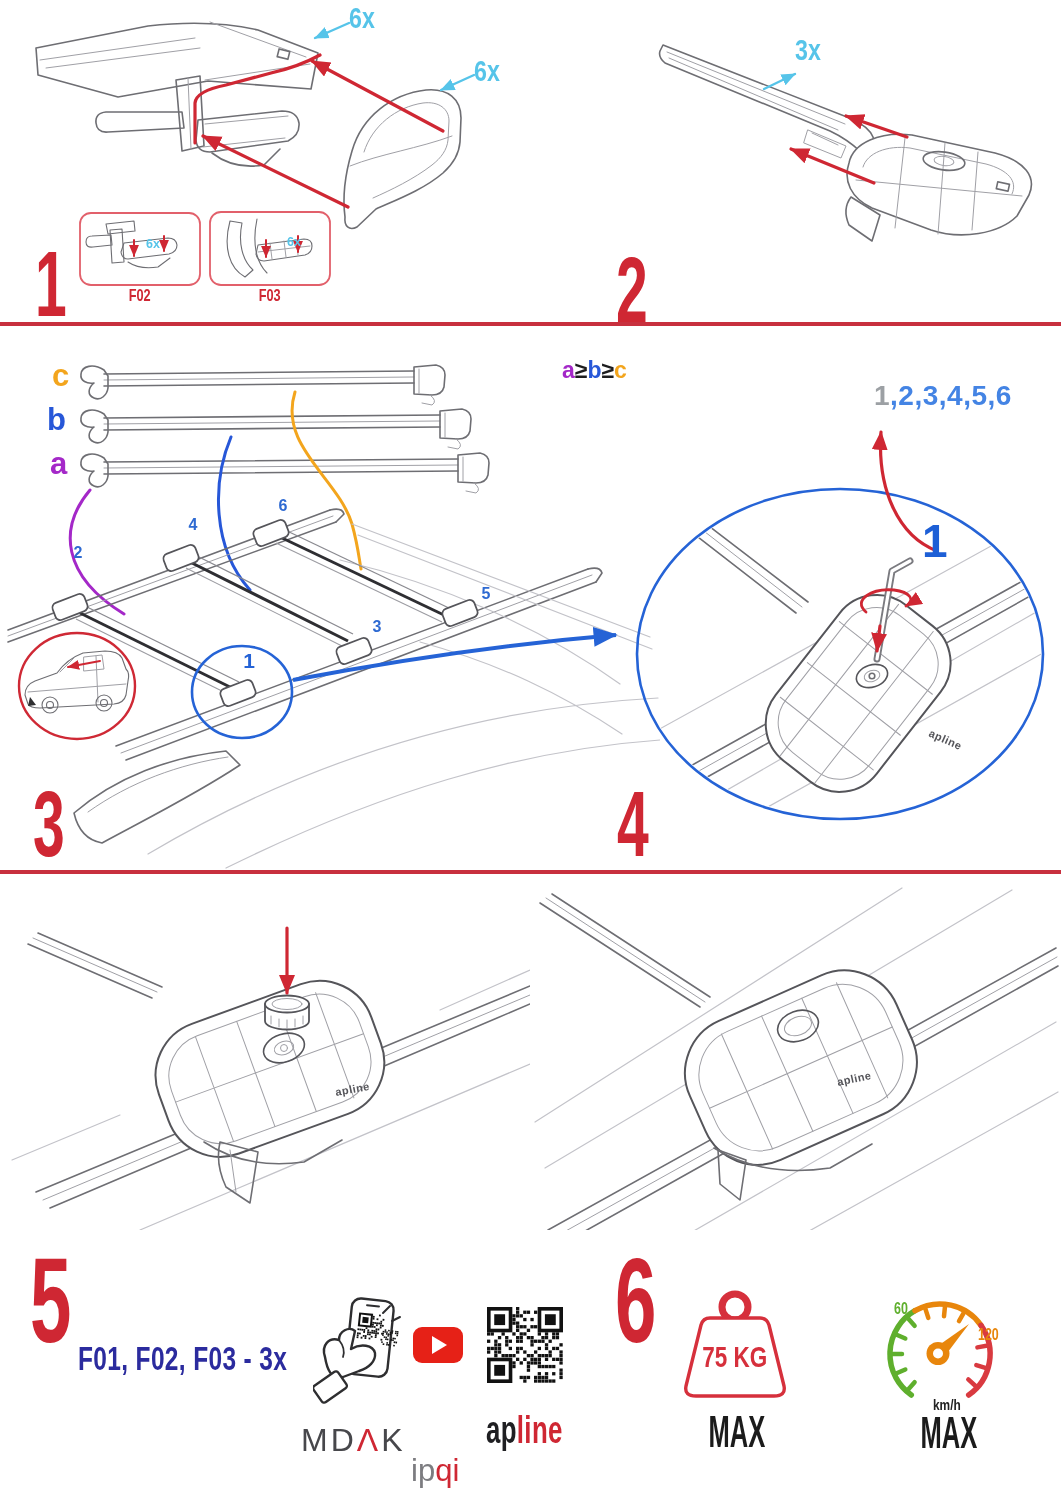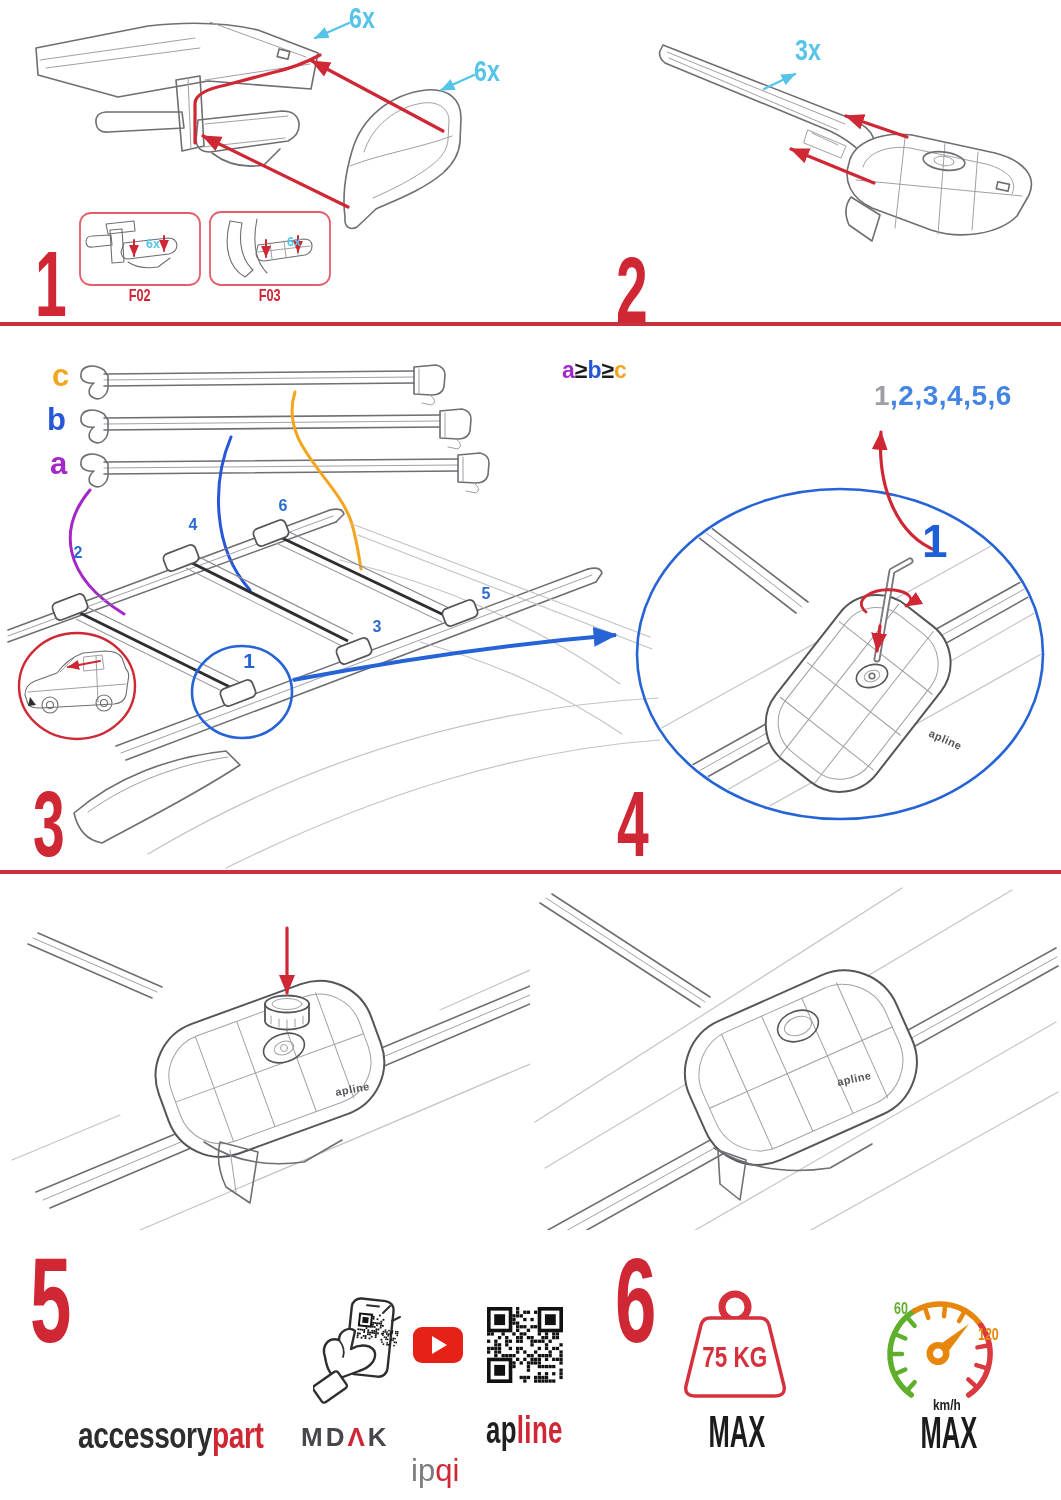--- a/index.html
+++ b/index.html
@@ -22,21 +22,21 @@
   .callout3{font-size:21px;font-weight:bold;color:#2563d6;transform:translateX(-50%)}
   .callout4{font-size:46px;font-weight:bold;color:#1d5fd6}
   .rule{font-size:23px;font-weight:bold}
   .rule .ge{color:#1c1c1e}
   .seq{font-size:28px;font-weight:bold;color:#4484e4;letter-spacing:.5px}
   .seqfirst{color:#9ca0a4}
   .divider{position:absolute;left:0;width:1061px;height:4px;background:#c8303e}
   .parts{font-size:34px;font-weight:bold;color:#2b2b9e;letter-spacing:.5px}
   .brandA{font-size:36px;font-weight:bold;color:#2d2d30;letter-spacing:-.5px}
   .redtx{color:#cf2733}
-  .mdak{font-size:26px;font-weight:bold;color:#47474b;letter-spacing:3px}
+  .mdak{font-size:32px;font-weight:normal;color:#47474b;letter-spacing:3px}
   .ipqi{font-size:31px;color:#7c7c80;font-weight:400}
   .apl{font-size:38px;font-weight:bold;color:#1f1f22;letter-spacing:.5px}
   .maxlbl{font-size:44px;font-weight:bold;color:#1b1b1b;text-align:center;width:120px}
   
   .ln path,.ln rect,.ln ellipse,.ln circle{stroke:#6e6e73;stroke-width:1.6;fill:none;stroke-linecap:round;stroke-linejoin:round}
   .thin{stroke:#a0a0a6 !important;stroke-width:1 !important}
   .thin1 path,.thin1 circle{stroke-width:1.1}
   .faint{stroke:#c3c3c9 !important;stroke-width:1.2 !important}
   .f2{fill:#fff !important}
   .footrect{fill:#fff;stroke:#55555a;stroke-width:1.7}
@@ -323,20 +323,21 @@
 <div class="t roofnum" style="left:78px;top:545px"><span>2</span></div>
 <div class="t roofnum" style="left:193px;top:517px"><span>4</span></div>
 <div class="t roofnum" style="left:283px;top:498px"><span>6</span></div>
 <div class="t roofnum" style="left:377px;top:619px"><span>3</span></div>
 <div class="t roofnum" style="left:486px;top:586px"><span>5</span></div>
 <div class="t callout3" style="left:249px;top:650px"><span>1</span></div>
 
 <div class="t seq" style="left:874px;top:382px"><span class="seqfirst">1</span><span>,2,3,4,5,6</span></div>
 <div class="t callout4" style="left:922px;top:518px"><span>1</span></div>
 
+<div class="t parts" style="left:78px;top:1341px"><span class="sx x72">F01, F02, F03 - 3x</span></div>
 
 <svg style="left:313px;top:1293px" width="92" height="118" viewBox="0 0 92 118">
   <g transform="rotate(6 50 60)">
     <rect x="34" y="6" width="42" height="76" rx="9" style="fill:#fff;stroke:#2e2e30;stroke-width:2.4"></rect>
     <path d="M49,12 L61,12" style="stroke:#2e2e30;stroke-width:2;stroke-linecap:round"></path>
     <g id="qr-phone" fill="#111" transform="translate(42,20)">
           <rect x="20.0" y="0.0" width="1.8" height="1.8"></rect>
           <rect x="14.0" y="2.0" width="1.8" height="1.8"></rect>
           <rect x="14.0" y="4.0" width="1.8" height="1.8"></rect>
           <rect x="18.0" y="4.0" width="1.8" height="1.8"></rect>
@@ -576,21 +577,20 @@
         <rect x="65.1" y="72.4" width="3.3" height="3.3"></rect>
         <rect x="1.8095238095238095" y="1.8095238095238095" width="21.714285714285715" height="21.714285714285715" fill="none" stroke="#111" stroke-width="3.619047619047619"></rect>
         <rect x="7.238095238095238" y="7.238095238095238" width="10.857142857142858" height="10.857142857142858"></rect>
         <rect x="52.476190476190474" y="1.8095238095238095" width="21.714285714285715" height="21.714285714285715" fill="none" stroke="#111" stroke-width="3.619047619047619"></rect>
         <rect x="57.904761904761905" y="7.238095238095238" width="10.857142857142858" height="10.857142857142858"></rect>
         <rect x="1.8095238095238095" y="52.476190476190474" width="21.714285714285715" height="21.714285714285715" fill="none" stroke="#111" stroke-width="3.619047619047619"></rect>
         <rect x="7.238095238095238" y="57.904761904761905" width="10.857142857142858" height="10.857142857142858"></rect>
       </g>
 </svg>
 
-<div class="t brandA" style="left:78px;top:1418px"><span class="sx x78"><span>accessory</span><span class="redtx">part</span></span></div>
 <div class="t mdak" style="left:301px;top:1424px"><span>MD</span><span class="redtx">Λ</span><span>K</span></div>
 <div class="t ipqi" style="left:411px;top:1455px"><span>ip</span><span class="redtx">qi</span></div>
 <div class="t apl" style="left:486px;top:1411px"><span class="sx x68"><span>ap</span><span class="redtx">line</span></span></div>
 
 <svg style="left:674px;top:1286px" width="148" height="128" viewBox="0 0 148 128">
   <circle cx="61" cy="21" r="13" style="fill:none;stroke:#d6303c;stroke-width:7"></circle>
   <path d="M36,32 L86,32 Q93,32 95,39 L110,100 Q112,110 100,110 L22,110 Q10,110 12,100 L27,39 Q29,32 36,32 Z" style="fill:#fff;stroke:#d6303c;stroke-width:3.4;stroke-linejoin:round"></path>
   <text class="wkg" text-anchor="middle" x="81" y="81" transform="scale(.75 1)">75 KG</text>
 </svg>
 <div class="t maxlbl" style="left:677px;top:1410px"><span class="sx cxo x58">MAX</span></div>

